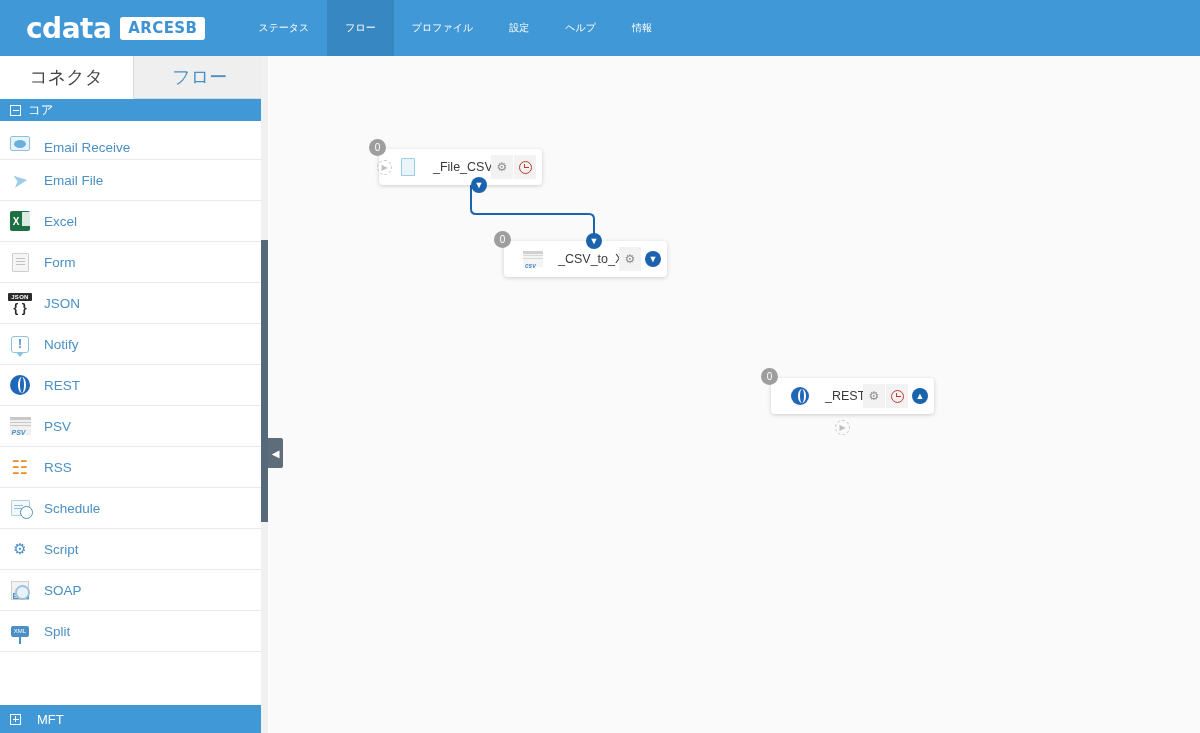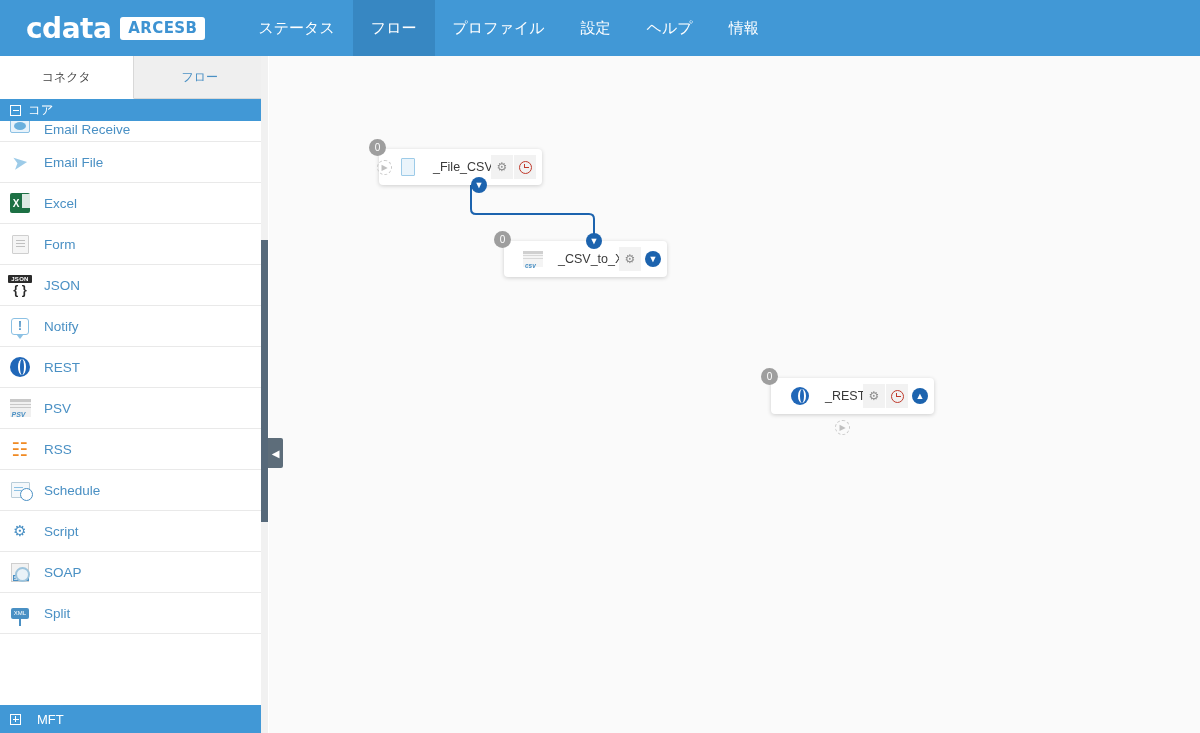--- a/index.html
+++ b/index.html
@@ -31,41 +31,41 @@
     background: #ffffff; color: #3e93d2;
     font-size: 15px; font-weight: bold;
     padding: 2px 8px 3px 8px;
     border-radius: 3px; letter-spacing: 0.4px;
     font-family: "DejaVu Sans", sans-serif;
   }
   .nav-items { display: flex; align-items: stretch; margin-left: 25px; }
   .nav-item {
     display: flex; align-items: center; justify-content: center;
     padding: 10px 18px; height: 56px;
-    color: #ffffff; font-size: 15px;
+    color: #ffffff; font-size: 10px;
     cursor: pointer; white-space: nowrap;
   }
   .nav-item.active { background: #3787c2; }
 
   
   .sidebar {
     position: absolute; top: 56px; left: 0;
     width: 268px; height: 677px;
     background: #ffffff;
     border-right: 1px solid #dcdcdc;
     overflow: hidden;
   }
   .side-tabs {
     display: flex; height: 43px;
     background: #efefef;
     border-bottom: 1px solid #d8d8d8;
   }
   .side-tab {
     flex: 1; display: flex; align-items: center; justify-content: center;
-    font-size: 12px; color: #4a90c4; cursor: pointer;
+    font-size: 18px; color: #4a90c4; cursor: pointer;
     border-right: 1px solid #d8d8d8;
     background: #efefef;
   }
   .side-tab.active {
     background: #ffffff; color: #444444;
     border-bottom: 1px solid #ffffff;
     margin-bottom: -1px;
   }
 
   .group-header {
@@ -369,21 +369,21 @@
     <div class="side-tab">フロー</div>
   </div>
 
   <div class="group-header">
     <span class="boxicon"></span>
     <span>コア</span>
   </div>
 
   <div class="conn-list">
 
-    <div class="conn-item" style="height:21px;align-items:flex-end;padding-bottom:4px;">
+    <div class="conn-item" style="height:39px;align-items:flex-end;padding-bottom:4px;">
       <span class="conn-icon">
           <span class="ic-env"></span>
         </span>
       <span class="conn-label">Email Receive</span>
     </div>
 
     <div class="conn-item">
       <span class="conn-icon ic-plane">➤</span>
       <span class="conn-label">Email File</span>
     </div>

